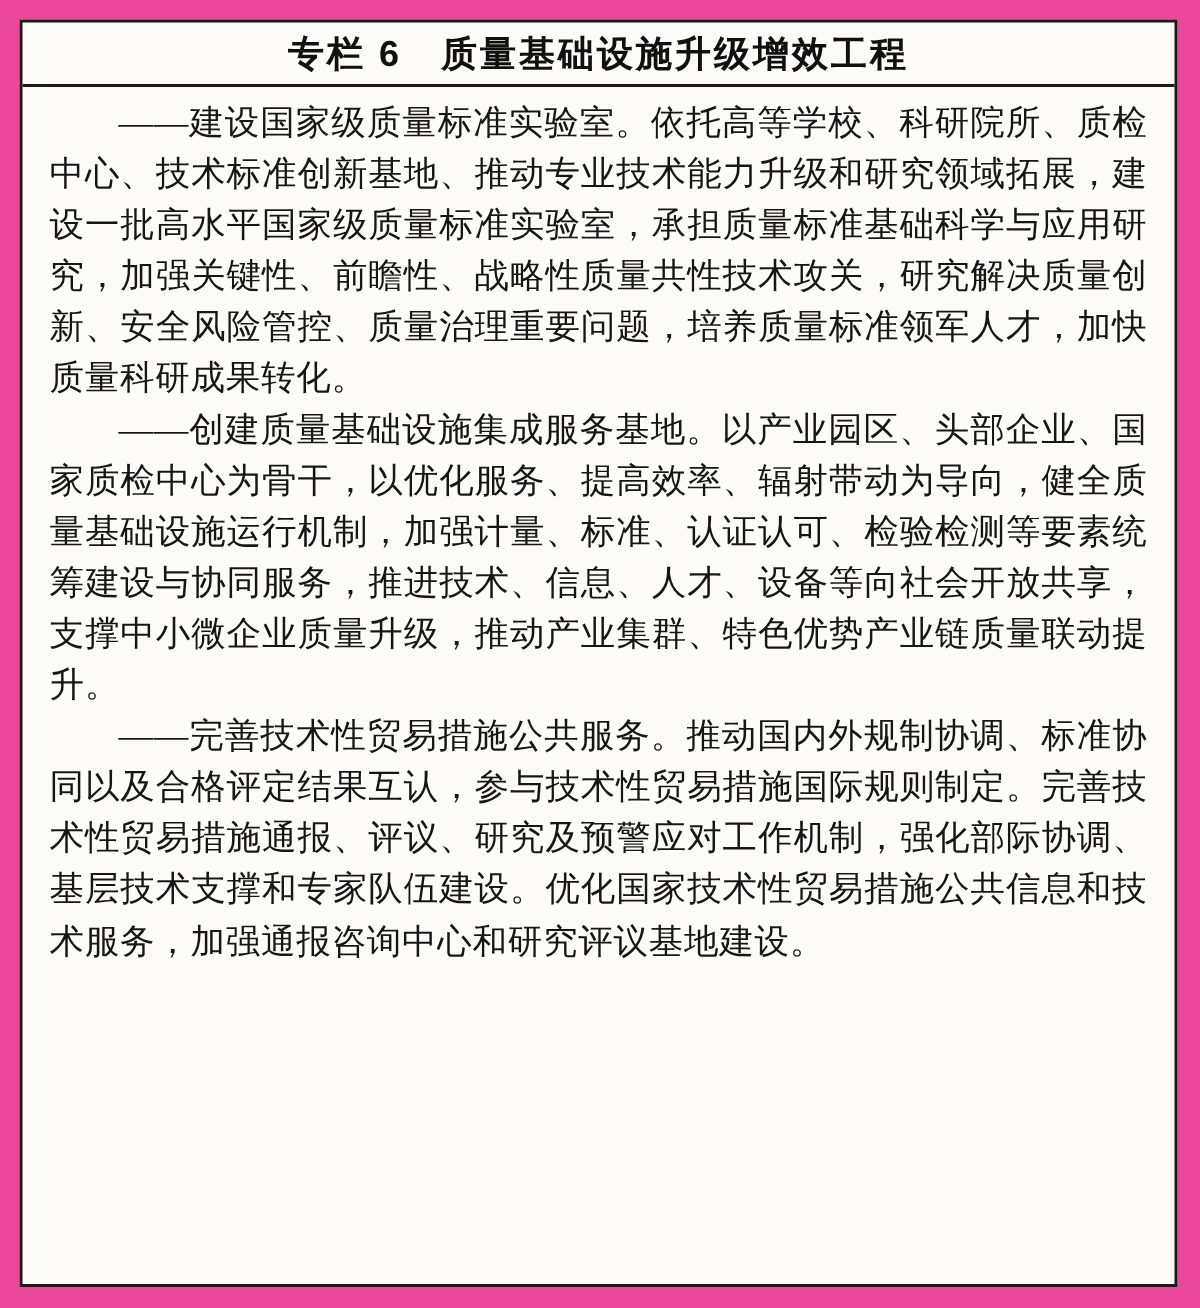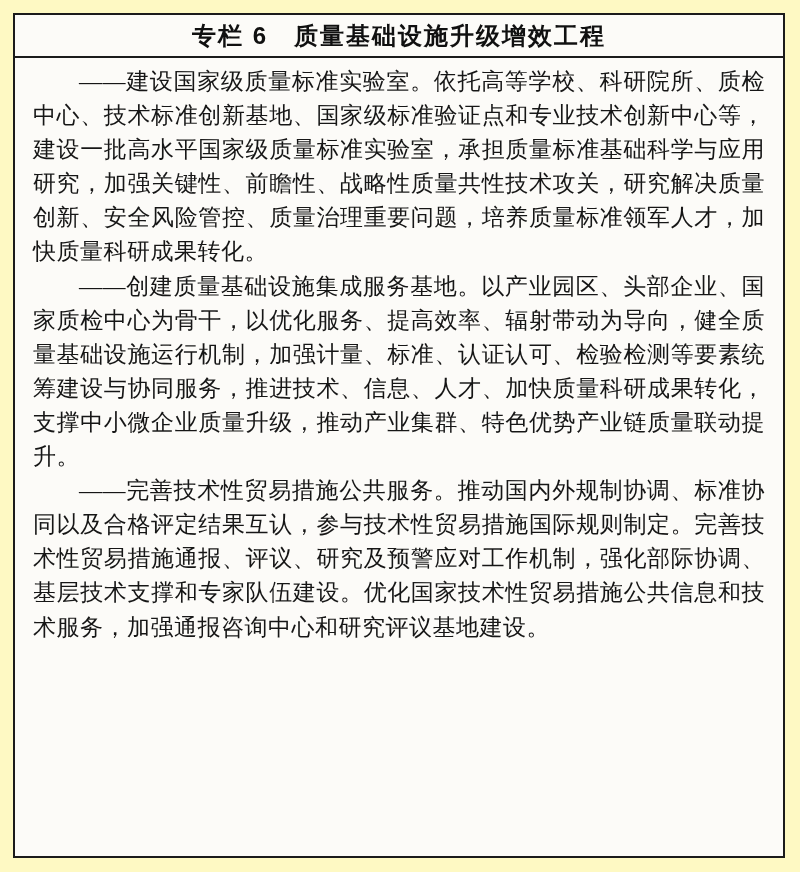--- a/index.html
+++ b/index.html
@@ -7,21 +7,21 @@
     padding: 0;
     background: #fbfaf7;
     width: 800px;
     height: 872px;
     overflow: hidden;
   }
   .page {
     position: relative;
     width: 800px;
     height: 872px;
-    background: #fef9c3;
+    background: #ec4899;
     font-family: "Liberation Serif", serif;
     color: #141414;
   }
   .frame {
     position: absolute;
     left: 13px;
     top: 13px;
     width: 772px;
     height: 845px;
     border: 2.5px solid #1b1b1b;
@@ -55,18 +55,18 @@
     text-indent: 2em;
   }
 </style>
 </head>
 <body>
 
 <div class="page">
   <div class="frame">
     <div class="title-bar">专栏 6　质量基础设施升级增效工程</div>
     <div class="box-body">
-      <p>——建设国家级质量标准实验室。依托高等学校、科研院所、质检中心、技术标准创新基地、国家级标准验证点和专业技术创新中心等，建设一批高水平国家级质量标准实验室，承担质量标准基础科学与应用研究，加强关键性、前瞻性、战略性质量共性技术攻关，研究解决质量创新、安全风险管控、质量治理重要问题，培养质量标准领军人才，加快质量科研成果转化。</p>
-      <p>——创建质量基础设施集成服务基地。以产业园区、头部企业、国家质检中心为骨干，以优化服务、提高效率、辐射带动为导向，健全质量基础设施运行机制，加强计量、标准、认证认可、检验检测等要素统筹建设与协同服务，推进技术、信息、人才、加快质量科研成果转化，支撑中小微企业质量升级，推动产业集群、特色优势产业链质量联动提升。</p>
+      <p>——建设国家级质量标准实验室。依托高等学校、科研院所、质检中心、技术标准创新基地、推动专业技术能力升级和研究领域拓展，建设一批高水平国家级质量标准实验室，承担质量标准基础科学与应用研究，加强关键性、前瞻性、战略性质量共性技术攻关，研究解决质量创新、安全风险管控、质量治理重要问题，培养质量标准领军人才，加快质量科研成果转化。</p>
+      <p>——创建质量基础设施集成服务基地。以产业园区、头部企业、国家质检中心为骨干，以优化服务、提高效率、辐射带动为导向，健全质量基础设施运行机制，加强计量、标准、认证认可、检验检测等要素统筹建设与协同服务，推进技术、信息、人才、设备等向社会开放共享，支撑中小微企业质量升级，推动产业集群、特色优势产业链质量联动提升。</p>
       <p>——完善技术性贸易措施公共服务。推动国内外规制协调、标准协同以及合格评定结果互认，参与技术性贸易措施国际规则制定。完善技术性贸易措施通报、评议、研究及预警应对工作机制，强化部际协调、基层技术支撑和专家队伍建设。优化国家技术性贸易措施公共信息和技术服务，加强通报咨询中心和研究评议基地建设。</p>
     </div>
   </div>
 </div>
 
 </body></html>

